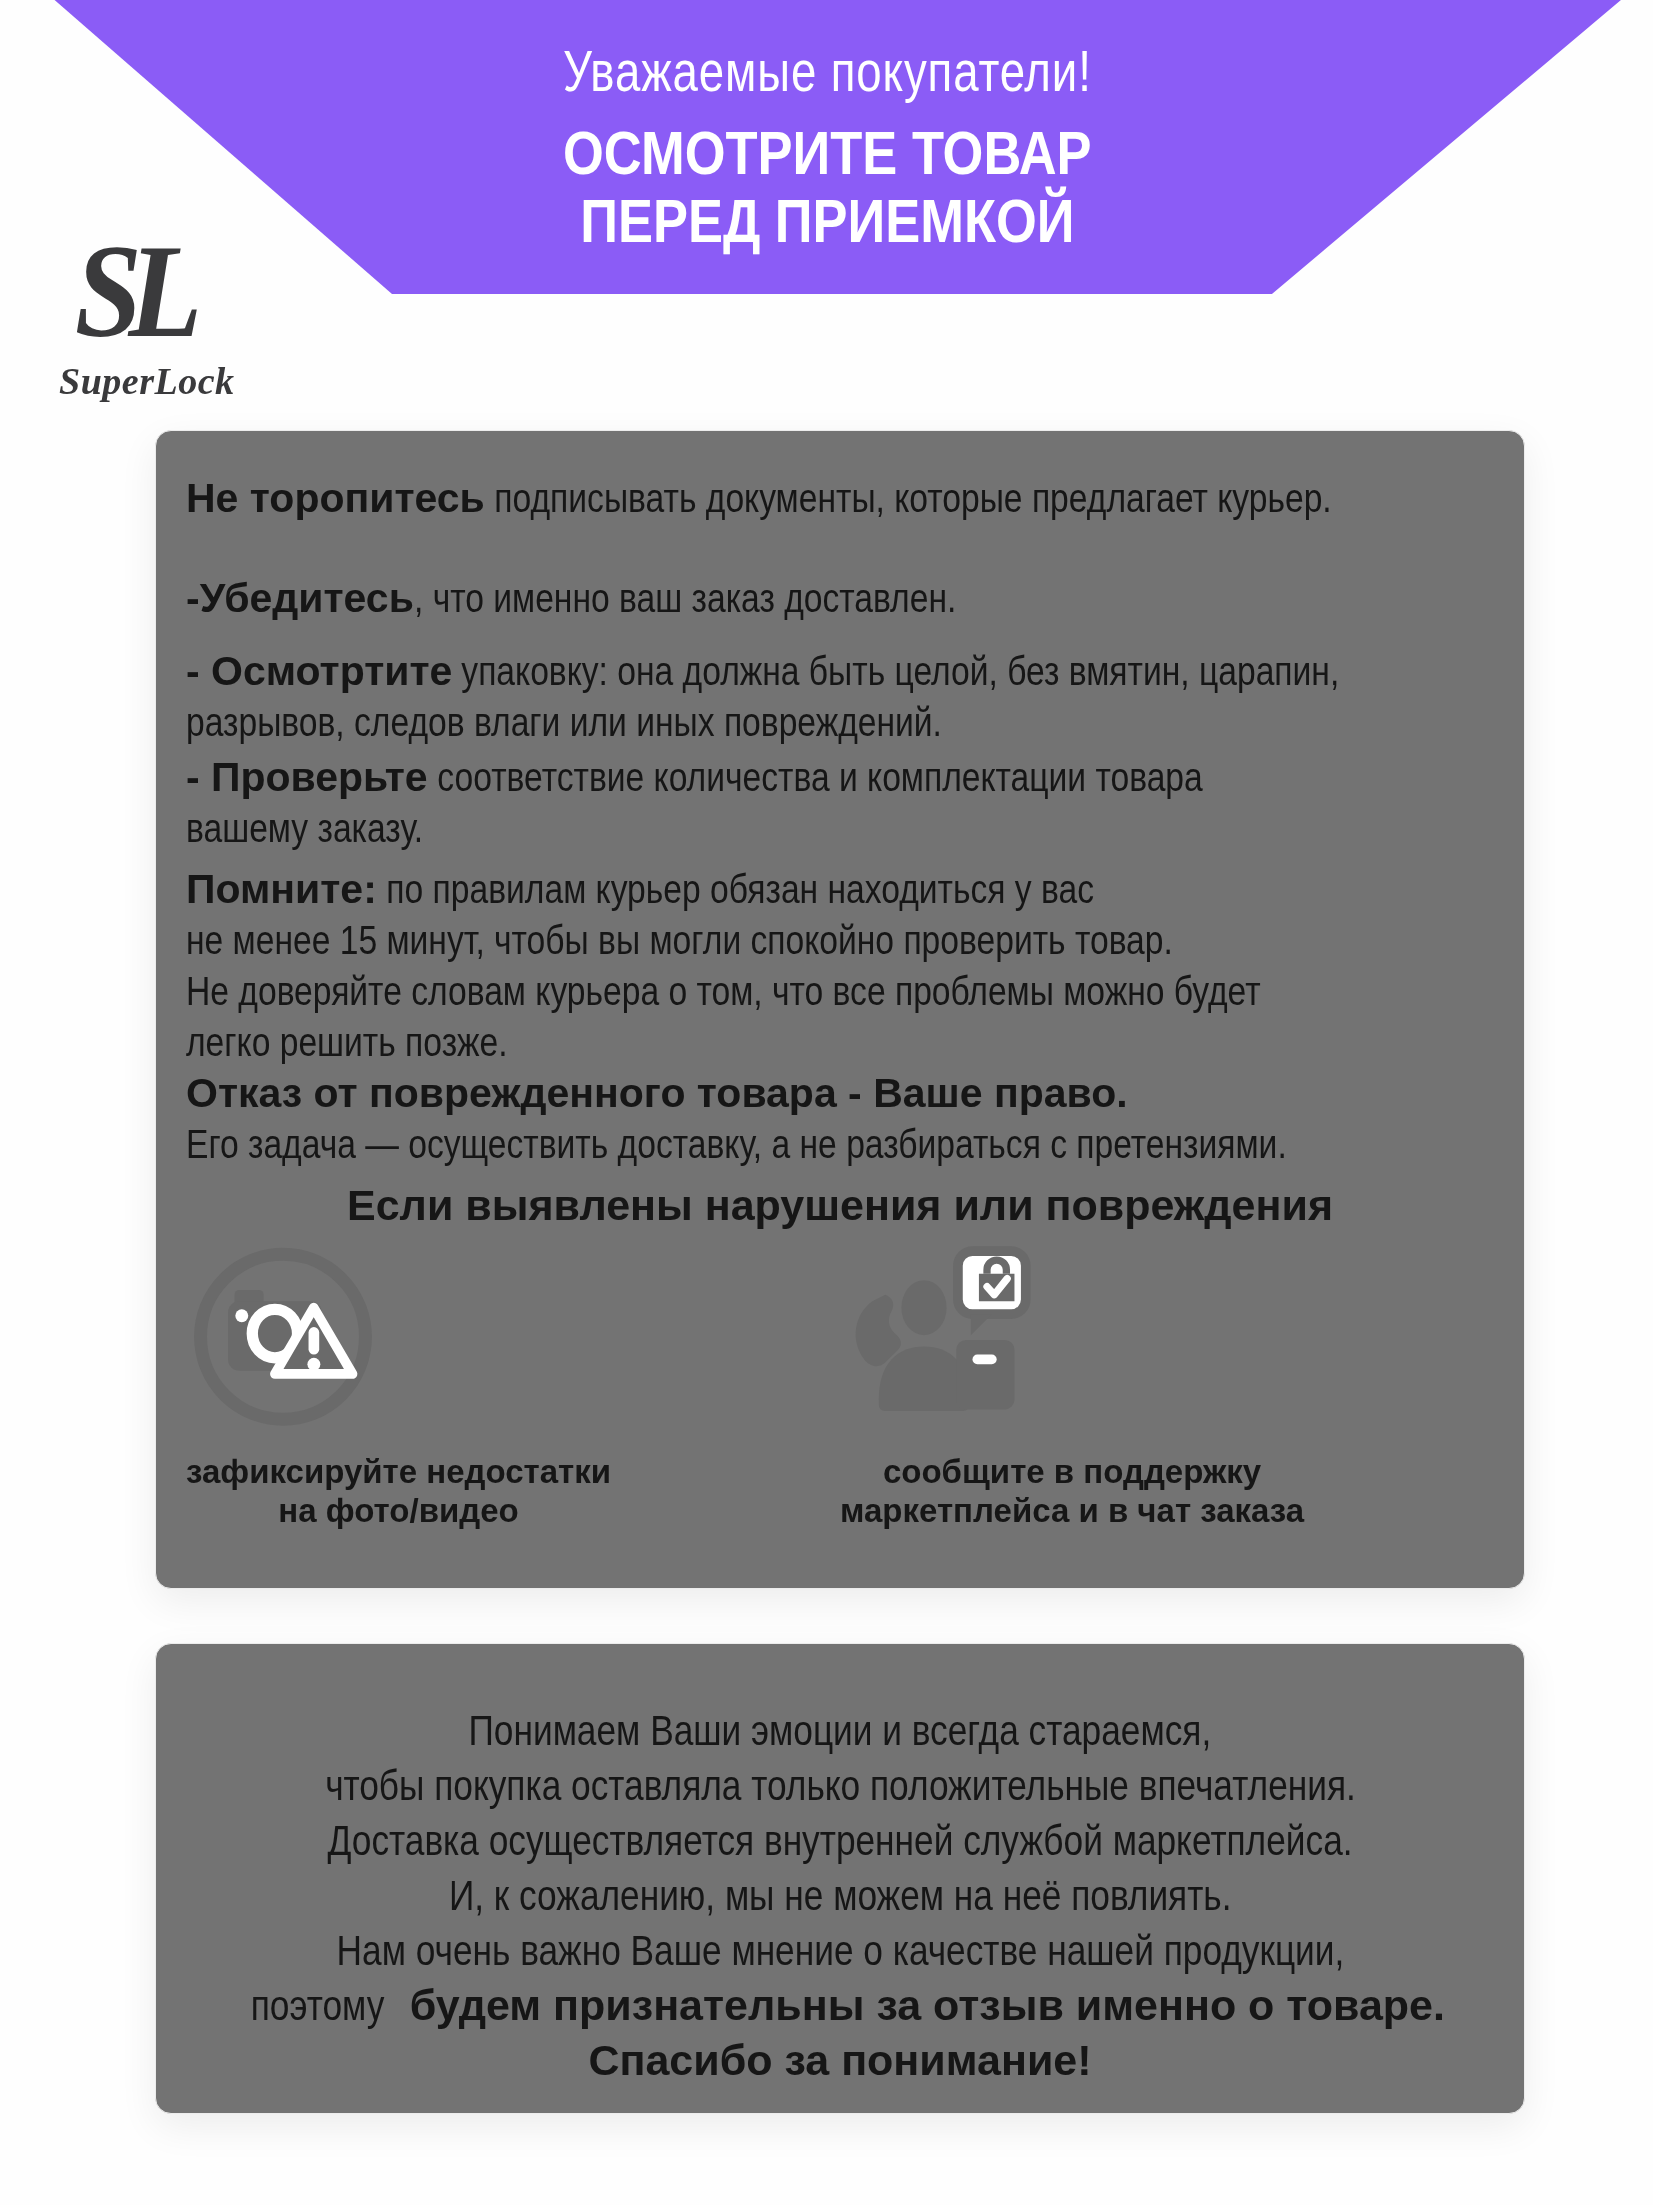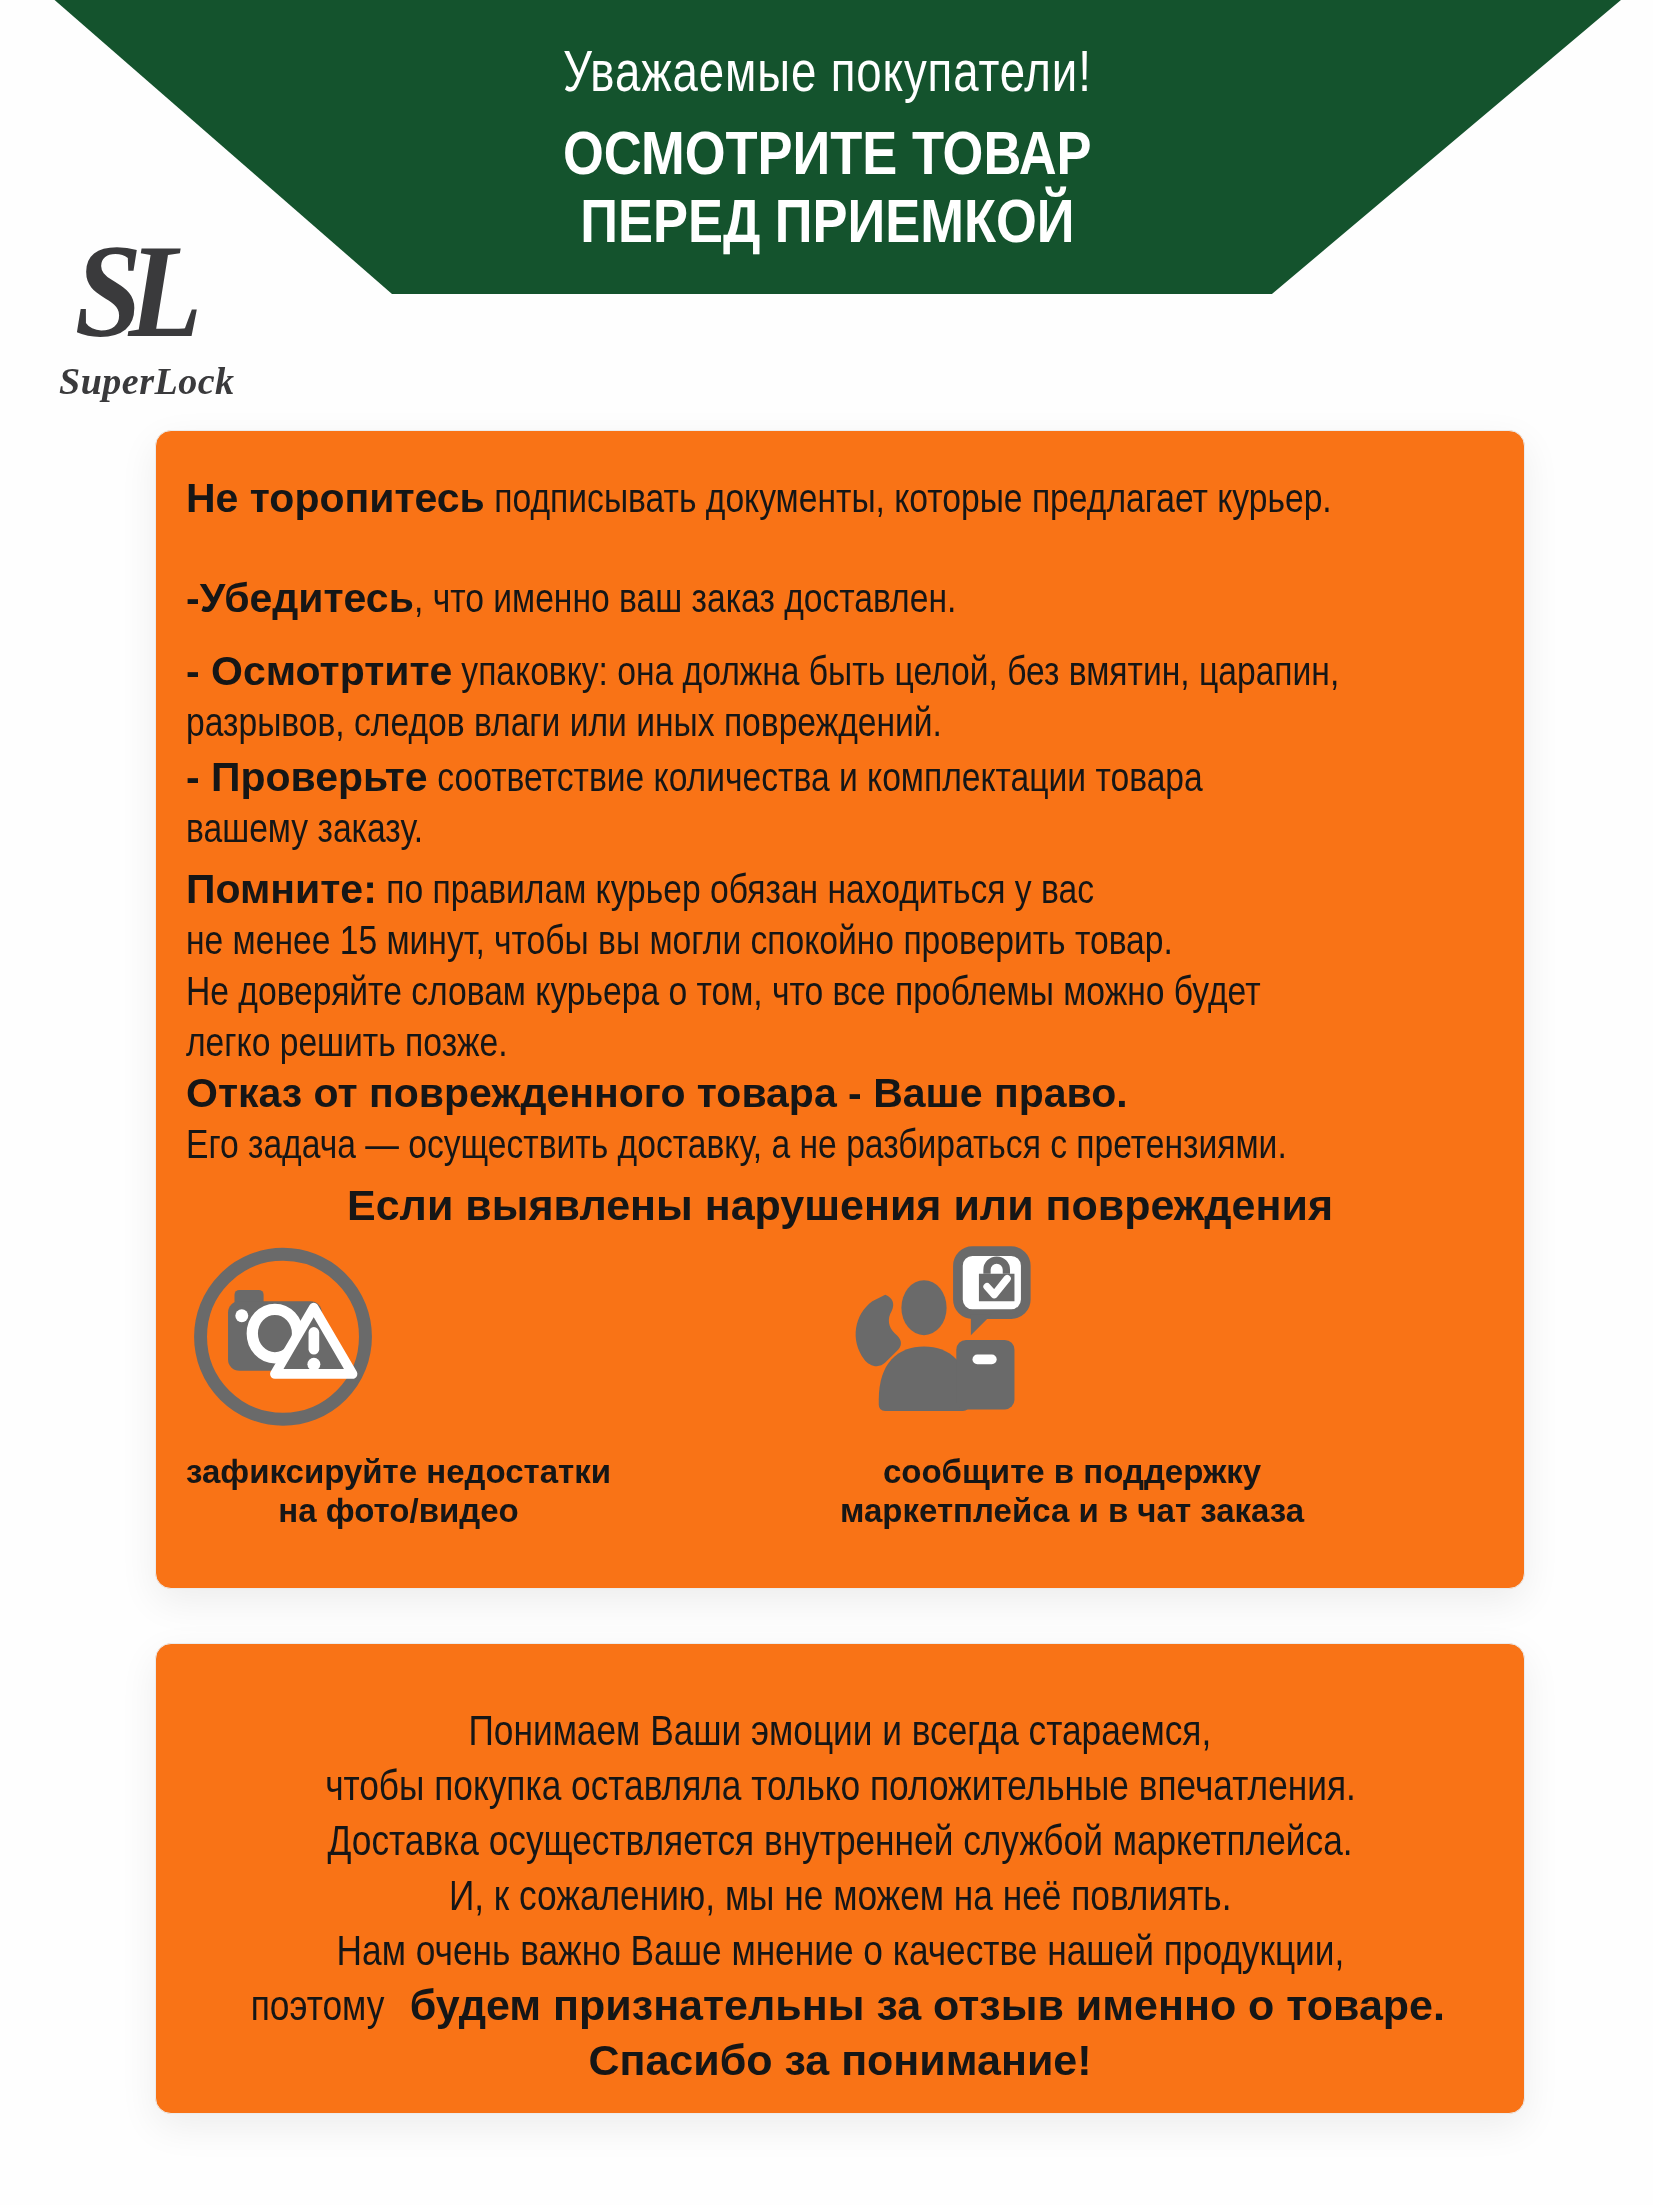--- a/index.html
+++ b/index.html
@@ -3,21 +3,21 @@
 <meta charset="utf-8">
 <style>
   html,body{margin:0;padding:0;background:#ffffff;}
   #page{
     position:relative;width:1654px;height:2205px;overflow:hidden;
     background:#fefefe;font-family:"Liberation Sans", sans-serif;color:#161616;
   }
   
   .banner{
     position:absolute;left:0;top:0;width:1654px;height:294px;
-    background:#14532d;
+    background:#8b5cf6;
     clip-path:polygon(3.3% 0, 98% 0, 76.9% 100%, 23.7% 100%);
     display:flex;flex-direction:column;align-items:center;
   }
   .banner-greeting{
     margin-top:38px;font-size:57px;font-weight:400;color:#fff;
     letter-spacing:1.1px;transform:scaleX(.8);white-space:nowrap;
   }
   .banner-headline{
     font-size:61px;font-weight:700;color:#fff;line-height:68px;
     transform:scaleX(.86);white-space:nowrap;text-align:center;
@@ -25,21 +25,21 @@
   .banner-headline.first{margin-top:15px;}
   
   .logo{position:absolute;left:59px;top:232px;width:313px;color:#3a3a3c;font-family:Liberation Serif, serif;}
   .logo-monogram{
     font-size:134px;line-height:119px;font-weight:700;font-style:italic;
     letter-spacing:-0.11em;transform:scaleX(.9);
   }
   .logo-name{margin-top:7.5px;font-size:38px;font-weight:700;font-style:italic;letter-spacing:0.5px;}
   
   .card{
-    position:absolute;left:155px;width:1370px;background:#f97316;
+    position:absolute;left:155px;width:1370px;background:#737373;
     border:1.6px solid #ececec;border-radius:16px;box-sizing:border-box;
     box-shadow:0 13px 38px rgba(0,0,0,.07);
   }
   .card1{top:430px;height:1159px;padding:42px 30px 0 30px;}
   .card2{top:1643px;height:471px;padding:59px 21.6px 0 21.6px;text-align:center;}
   
   .para{margin:0;}
   .p1{margin-bottom:49px;}
   .p2{margin-bottom:21.6px;}
   .p3{margin-bottom:4px;}

